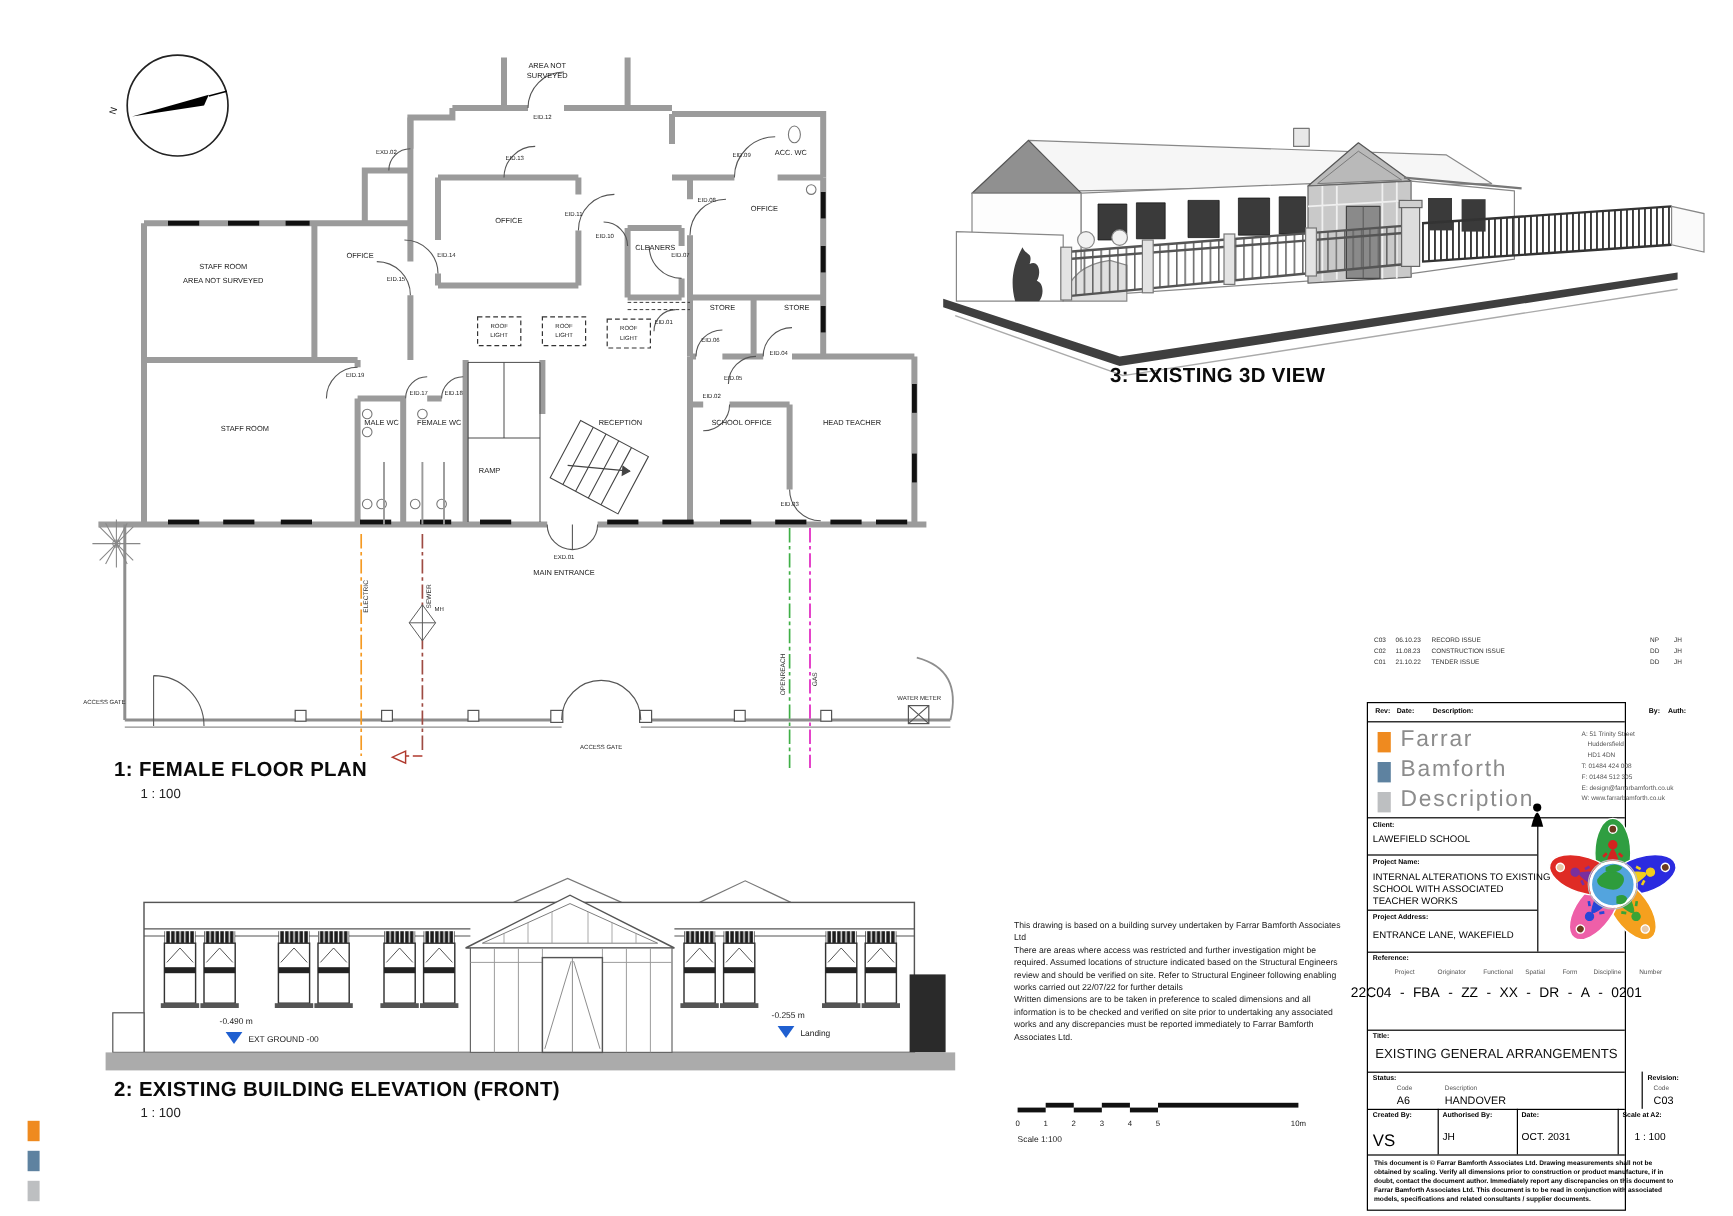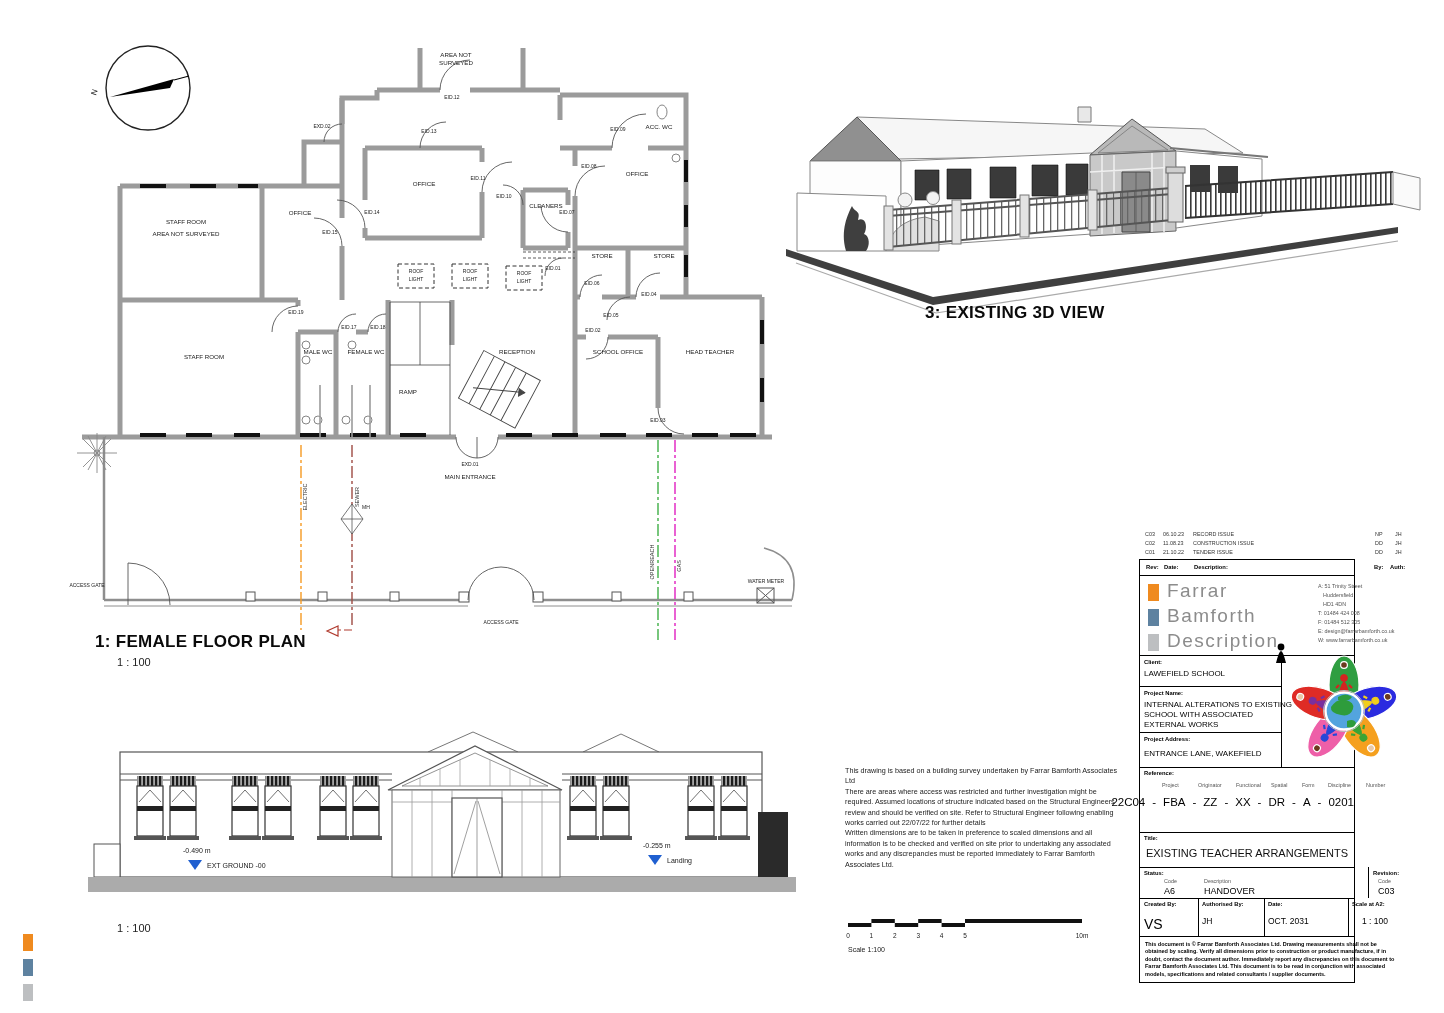--- a/index.html
+++ b/index.html
@@ -331,20 +331,21 @@
     </g>
     <g>
       <text x="183" y="853" font-size="7">-0.490 m</text>
       <polygon points="188,860 202,860 195,870" fill="#1F5FD0"></polygon>
       <text x="207" y="868" font-size="7">EXT GROUND -00</text>
       <text x="643" y="848" font-size="7">-0.255 m</text>
       <polygon points="648,855 662,855 655,865" fill="#1F5FD0"></polygon>
       <text x="667" y="863" font-size="7">Landing</text>
     </g>
   </svg>
+  <div class="abs h1" style="left:95px;top:898px">2: EXISTING BUILDING ELEVATION (FRONT)</div>
   <div class="abs h2" style="left:117px;top:922px">1 : 100</div>
 
   <div class="abs notes" style="left:845px;top:766px">This drawing is based on a building survey undertaken by Farrar Bamforth Associates Ltd
 There are areas where access was restricted and further investigation might be required. Assumed locations of structure indicated based on the Structural Engineers review and should be verified on site. Refer to Structural Engineer following enabling works carried out 22/07/22 for further details
 Written dimensions are to be taken in preference to scaled dimensions and all information is to be checked and verified on site prior to undertaking any associated works and any discrepancies must be reported immediately to Farrar Bamforth Associates Ltd.</div>
 
   <svg style="left:840px;top:903px" width="260" height="62" viewBox="840 903 260 62">
     <g fill="#111">
       <rect x="848" y="923" width="23.4" height="4"></rect>
         <rect x="894.8" y="923" width="23.4" height="4"></rect>
@@ -376,21 +377,21 @@
     <div class="revrow abs" style="top:9px;left:54px">CONSTRUCTION ISSUE</div>
     <div class="revrow abs" style="top:9px;left:236px">DD</div>
     <div class="revrow abs" style="top:9px;left:256px">JH</div>
     <div class="revrow abs" style="top:18px;left:6px">C01</div>
     <div class="revrow abs" style="top:18px;left:24px">21.10.22</div>
     <div class="revrow abs" style="top:18px;left:54px">TENDER ISSUE</div>
     <div class="revrow abs" style="top:18px;left:236px">DD</div>
     <div class="revrow abs" style="top:18px;left:256px">JH</div>
   </div>
 
-  <div class="tb" style="left:1139px;top:559px;width:216px;height:424px">
+  <div class="tb" style="left:1139px;top:585px;width:216px;height:424px">
 
     <div class="lab" style="top:4px;left:6px">Rev:</div>
     <div class="lab" style="top:4px;left:24px">Date:</div>
     <div class="lab" style="top:4px;left:54px">Description:</div>
     <div class="lab" style="top:4px;left:234px">By:</div>
     <div class="lab" style="top:4px;left:250px">Auth:</div>
     <div class="hline" style="top:15px"></div>
 
     <div class="sq" style="top:24px;left:8px;background:#EF8A1F"></div>
     <div class="sq" style="top:49px;left:8px;background:#5E82A0"></div>
@@ -406,21 +407,21 @@
     <div class="sm" style="top:68px;left:178px">E: design@farrarbamforth.co.uk</div>
     <div class="sm" style="top:77px;left:178px">W: www.farrarbamforth.co.uk</div>
     <div class="hline" style="top:95px"></div>
 
     <div class="lab" style="top:99px;left:4px">Client:</div>
     <div class="val" style="top:109px;left:4px">LAWEFIELD SCHOOL</div>
     <div class="hline" style="top:126px;width:141px"></div>
     <div class="lab" style="top:130px;left:4px">Project Name:</div>
     <div class="val" style="top:140px;left:4px">INTERNAL ALTERATIONS TO EXISTING</div>
     <div class="val" style="top:150px;left:4px">SCHOOL WITH ASSOCIATED</div>
-    <div class="val" style="top:160px;left:4px">EXTERNAL WORKS</div>
+    <div class="val" style="top:160px;left:4px">TEACHER WORKS</div>
     <div class="hline" style="top:172px;width:141px"></div>
     <div class="lab" style="top:176px;left:4px">Project Address:</div>
     <div class="val" style="top:189px;left:4px">ENTRANCE LANE, WAKEFIELD</div>
     <div class="vline" style="left:141px;top:95px;height:112px"></div>
 
     <svg style="left:141px;top:95px" width="127" height="112" viewBox="0 0 127 112">
       <g id="petals" stroke="#fff" stroke-width="1.2">
         <g transform="rotate(0 63 56)">
             <ellipse cx="63" cy="30" rx="15" ry="29" fill="#2F9E41"></ellipse>
             <circle cx="63" cy="10" r="3.4" fill="#6b3a1e"></circle>
@@ -463,39 +464,39 @@
     <div class="hline" style="top:207px"></div>
 
     <div class="lab" style="top:210px;left:4px">Reference:</div>
     <div class="sm" style="top:222px;left:22px">Project</div>
     <div class="sm" style="top:222px;left:58px">Originator</div>
     <div class="sm" style="top:222px;left:96px">Functional</div>
     <div class="sm" style="top:222px;left:131px">Spatial</div>
     <div class="sm" style="top:222px;left:162px">Form</div>
     <div class="sm" style="top:222px;left:188px">Discipline</div>
     <div class="sm" style="top:222px;left:226px">Number</div>
-    <div style="top:236px;left:0;width:100%;display:flex;position:absolute;justify-content:flex-end;gap:7px">
+    <div style="top:236px;left:0;width:100%;display:flex;position:absolute;justify-content:center;gap:7px">
       <span class="refval" style="position:static">22C04</span>
       <span class="refval" style="position:static">-</span>
       <span class="refval" style="position:static">FBA</span>
       <span class="refval" style="position:static">-</span>
       <span class="refval" style="position:static">ZZ</span>
       <span class="refval" style="position:static">-</span>
       <span class="refval" style="position:static">XX</span>
       <span class="refval" style="position:static">-</span>
       <span class="refval" style="position:static">DR</span>
       <span class="refval" style="position:static">-</span>
       <span class="refval" style="position:static">A</span>
       <span class="refval" style="position:static">-</span>
       <span class="refval" style="position:static">0201</span>
     </div>
     <div class="hline" style="top:272px"></div>
 
     <div class="lab" style="top:275px;left:4px">Title:</div>
-    <div style="top:287px;left:0;width:100%;text-align:center;font-size:11px;position:absolute">EXISTING TEACHER ARRANGEMENTS</div>
+    <div style="top:287px;left:0;width:100%;text-align:center;font-size:11px;position:absolute">EXISTING GENERAL ARRANGEMENTS</div>
     <div class="hline" style="top:307px"></div>
 
     <div class="lab" style="top:310px;left:4px">Status:</div>
     <div class="sm" style="top:318px;left:24px">Code</div>
     <div class="sm" style="top:318px;left:64px">Description</div>
     <div class="val" style="top:326px;left:24px;font-size:9px">A6</div>
     <div class="val" style="top:326px;left:64px;font-size:9px">HANDOVER</div>
     <div class="vline" style="left:228px;top:307px;height:31px"></div>
     <div class="lab" style="top:310px;left:233px">Revision:</div>
     <div class="sm" style="top:318px;left:238px">Code</div>

